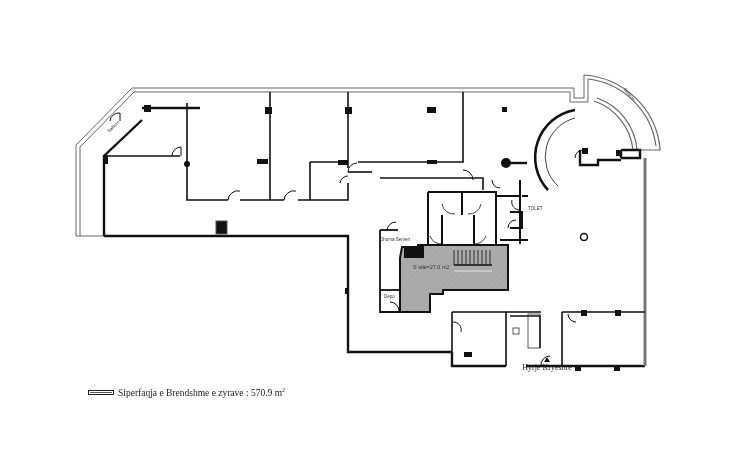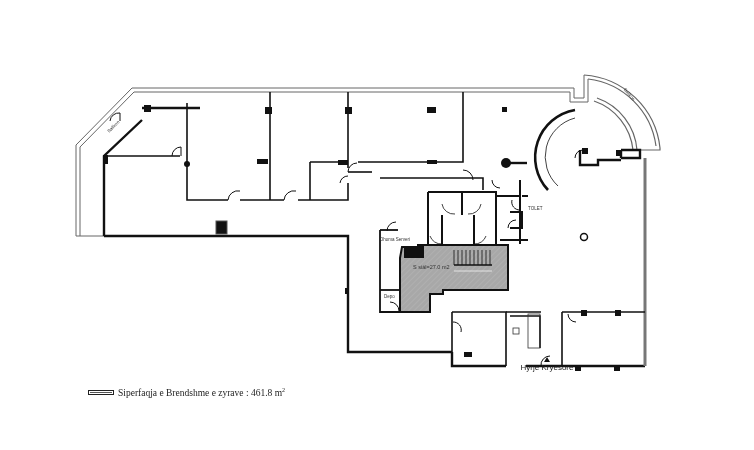--- a/index.html
+++ b/index.html
@@ -4,21 +4,21 @@
 <style>
   html, body { margin: 0; padding: 0; background: #ffffff; }
   body { width: 754px; height: 450px; position: relative; overflow: hidden;
          font-family: "Liberation Sans", sans-serif; }
   svg { position: absolute; left: 0; top: 0; }
   .legend { position: absolute; left: 88px; top: 387px; display: flex; align-items: center; gap: 4px; }
   .legend-swatch { width: 26px; height: 5px; border: 1px solid #222; box-shadow: inset 0 0 0 1px #fff, inset 0 0 0 2px #555; box-sizing: border-box; }
   .legend-text { font-family: "Liberation Serif", serif; font-size: 9.5px; color: #222; }
   .legend-text sup { font-size: 6px; }
   .lbl { position: absolute; font-size: 4.5px; color: #333; white-space: nowrap; }
-  .entrance { position: absolute; left: 512px; top: 357px; font-size: 8px; color: #222; text-align: center; width: 70px; }
+  .entrance { position: absolute; left: 512px; top: 357px; font-size: 8px; color: #222; text-align: center; width: 70px; font-family: Liberation Serif, serif; }
   .entrance-arrow { width: 0; height: 0; border-left: 3px solid transparent; border-right: 3px solid transparent; border-bottom: 5px solid #111; margin: 0 auto 1px; }
   .stair-lbl { position: absolute; left: 413px; top: 264px; font-size: 5.5px; color: #333; }
 </style>
 </head>
 <body>
 
 <svg width="754" height="450" viewBox="0 0 754 450" xmlns="http://www.w3.org/2000/svg">
   <defs>
     <pattern id="hatch" width="4" height="4" patternUnits="userSpaceOnUse" patternTransform="rotate(45)">
       <rect width="4" height="4" fill="#a8a8a8"></rect>
@@ -175,14 +175,14 @@
 <div class="lbl" style="left:622px; top:92px; transform:rotate(50deg);">Ballkon</div>
 <div class="stair-lbl">S siál=27.0 m2</div>
 
 <div class="entrance">
   <div class="entrance-arrow"></div>
   <span>Hyrje Kryesore</span>
 </div>
 
 <div class="legend">
   <div class="legend-swatch"></div>
-  <span class="legend-text"><span>Siperfaqja e Brendshme e zyrave : 461.8 m</span><sup>2</sup></span>
+  <span class="legend-text"><span>Siperfaqja e Brendshme e zyrave : 570.9 m</span><sup>2</sup></span>
 </div>
 
 </body></html>

